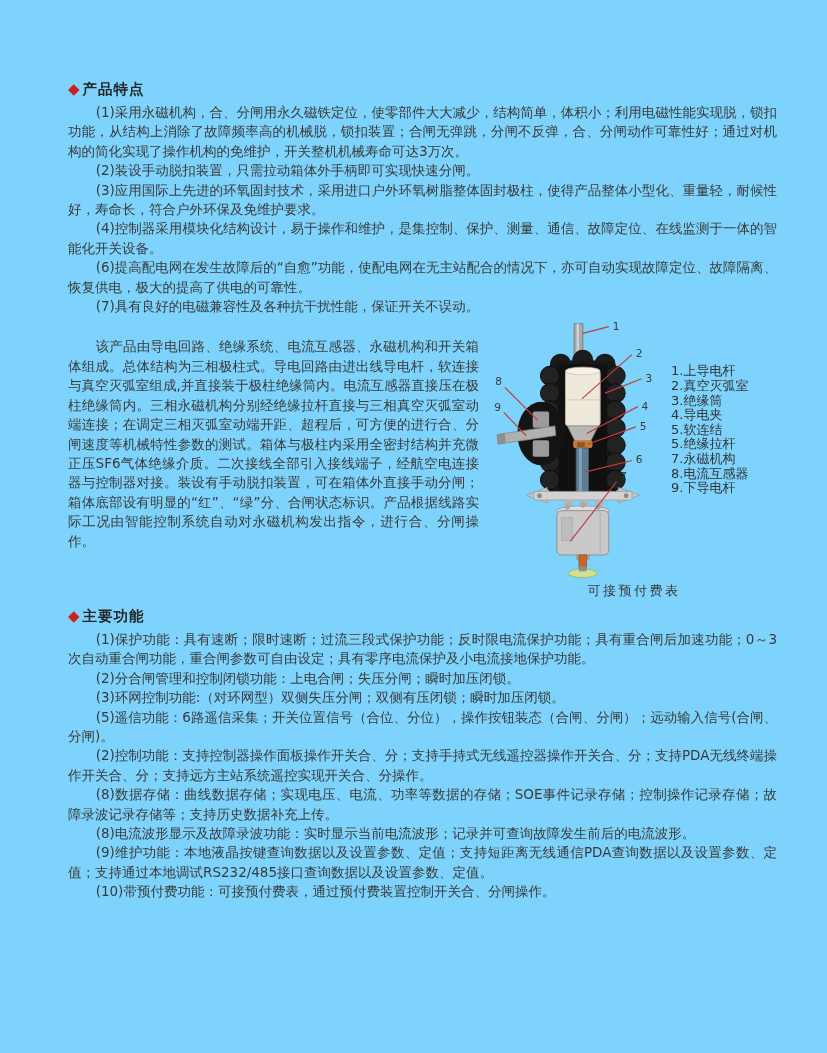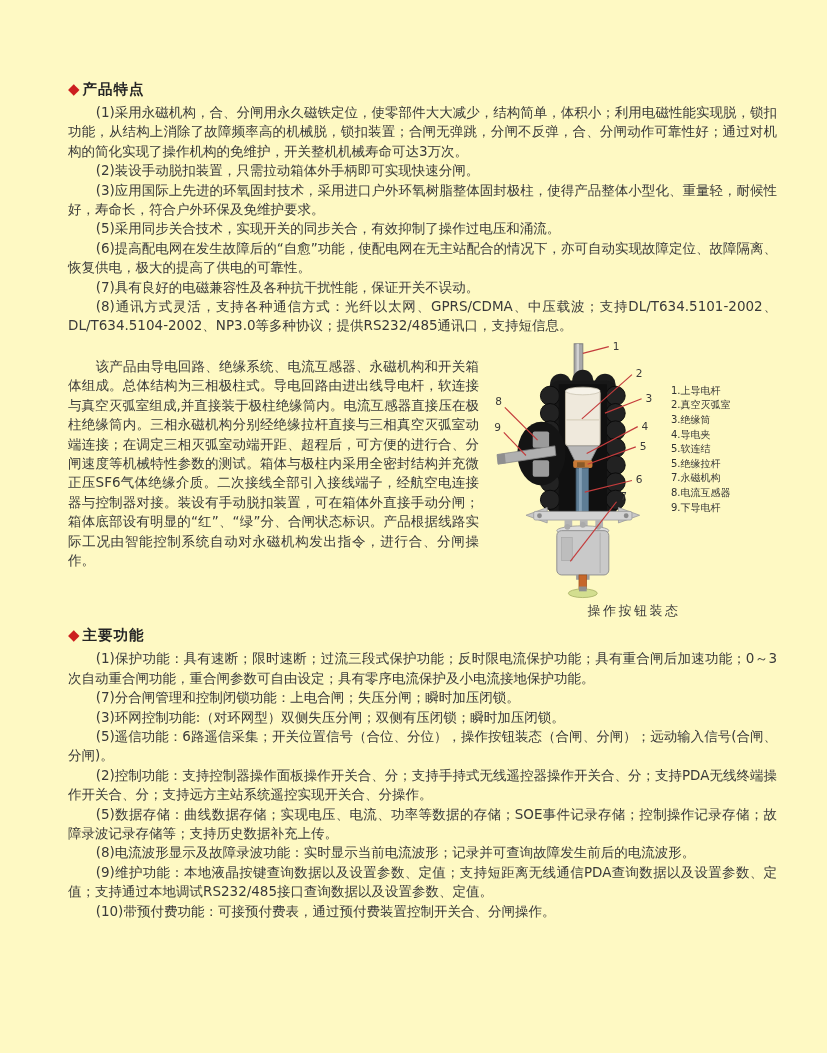--- a/index.html
+++ b/index.html
@@ -1,20 +1,20 @@
 <!DOCTYPE html>
 <html><head>
 <meta charset="utf-8">
 <style>
   html, body { margin: 0; padding: 0; background: #ffffff; }
   .page {
     position: relative;
     width: 827px;
     height: 1053px;
-    background: #fef9c3;
+    background: #7dd3fc;
     font-family: "DejaVu Sans", sans-serif;
     color: #3a3a3a;
     overflow: hidden;
   }
   .content {
     position: absolute;
     left: 68px;
     top: 80px;
     width: 709px;
     font-size: 13.5px;
@@ -41,21 +41,21 @@
   .sec p { margin: 0; text-indent: 2.05em; }
   .pole-figure {
     float: right;
     width: 286px;
     margin: 2px 0 6px 12px;
   }
   .fig-row { display: flex; align-items: flex-start; }
   .fig-legend {
     padding-top: 46px;
     margin-left: 6px;
-    font-size: 10px;
+    font-size: 13px;
     line-height: 14.6px;
     color: #333333;
     white-space: nowrap;
     text-align: left;
   }
   .fig-legend div { text-indent: 0; }
   .fig-caption {
     text-align: center;
     font-size: 13px;
     letter-spacing: 2.5px;
@@ -75,24 +75,23 @@
 <div class="page">
   <div class="content">
 
     <div class="sec">
       <div class="sec-head">
         <span class="diamond">◆</span><span>产品特点</span>
       </div>
       <p>(1)采用永磁机构，合、分闸用永久磁铁定位，使零部件大大减少，结构简单，体积小；利用电磁性能实现脱，锁扣功能，从结构上消除了故障频率高的机械脱，锁扣装置；合闸无弹跳，分闸不反弹，合、分闸动作可靠性好；通过对机构的简化实现了操作机构的免维护，开关整机机械寿命可达3万次。</p>
       <p>(2)装设手动脱扣装置，只需拉动箱体外手柄即可实现快速分闸。</p>
       <p>(3)应用国际上先进的环氧固封技术，采用进口户外环氧树脂整体固封极柱，使得产品整体小型化、重量轻，耐候性好，寿命长，符合户外环保及免维护要求。</p>
-      <p>(5)采用同步关合技术，实现开关的同步关合，有效抑制了操作过电压和涌流。</p>
+      <p>(4)控制器采用模块化结构设计，易于操作和维护，是集控制、保护、测量、通信、故障定位、在线监测于一体的智能化开关设备。</p>
       <p>(6)提高配电网在发生故障后的“自愈”功能，使配电网在无主站配合的情况下，亦可自动实现故障定位、故障隔离、恢复供电，极大的提高了供电的可靠性。</p>
       <p>(7)具有良好的电磁兼容性及各种抗干扰性能，保证开关不误动。</p>
-      <p>(8)通讯方式灵活，支持各种通信方式：光纤以太网、GPRS/CDMA、中压载波；支持DL/T634.5101-2002、DL/T634.5104-2002、NP3.0等多种协议；提供RS232/485通讯口，支持短信息。</p>
 
       <div class="pole-figure">
         <div class="fig-row">
           <svg width="174" height="262" viewBox="0 0 180 272" xmlns="http://www.w3.org/2000/svg">
 
             <rect x="86" y="6" width="9" height="54" fill="#a9a9a9" stroke="#7d7d7d" stroke-width="1"></rect>
             <rect x="88.5" y="6" width="2.5" height="54" fill="#d2d2d2"></rect>
 
             <g>
               <circle cx="72" cy="48" r="11" fill="#1c1c1c"></circle>
@@ -200,38 +199,38 @@
             <div>2.真空灭弧室</div>
             <div>3.绝缘筒</div>
             <div>4.导电夹</div>
             <div>5.软连结</div>
             <div>5.绝缘拉杆</div>
             <div>7.永磁机构</div>
             <div>8.电流互感器</div>
             <div>9.下导电杆</div>
           </div>
         </div>
-        <div class="fig-caption">操作按钮装态</div>
+        <div class="fig-caption">可接预付费表</div>
       </div>
 
     </div>
 
     <div class="sec">
       <p>该产品由导电回路、绝缘系统、电流互感器、永磁机构和开关箱体组成。总体结构为三相极柱式。导电回路由进出线导电杆，软连接与真空灭弧室组成,并直接装于极柱绝缘筒内。电流互感器直接压在极柱绝缘筒内。三相永磁机构分别经绝缘拉杆直接与三相真空灭弧室动端连接；在调定三相灭弧室动端开距、超程后，可方便的进行合、分闸速度等机械特性参数的测试。箱体与极柱内采用全密封结构并充微正压SF6气体绝缘介质。二次接线全部引入接线端子，经航空电连接器与控制器对接。装设有手动脱扣装置，可在箱体外直接手动分闸；箱体底部设有明显的“红”、“绿”分、合闸状态标识。产品根据线路实际工况由智能控制系统自动对永磁机构发出指令，进行合、分闸操作。</p>
     </div>
 
     <div class="sec clear">
       <div class="sec-head">
         <span class="diamond">◆</span><span>主要功能</span>
       </div>
       <p>(1)保护功能：具有速断；限时速断；过流三段式保护功能；反时限电流保护功能；具有重合闸后加速功能；0～3次自动重合闸功能，重合闸参数可自由设定；具有零序电流保护及小电流接地保护功能。</p>
-      <p>(7)分合闸管理和控制闭锁功能：上电合闸；失压分闸；瞬时加压闭锁。</p>
+      <p>(2)分合闸管理和控制闭锁功能：上电合闸；失压分闸；瞬时加压闭锁。</p>
       <p>(3)环网控制功能:（对环网型）双侧失压分闸；双侧有压闭锁；瞬时加压闭锁。</p>
       <p>(5)遥信功能：6路遥信采集；开关位置信号（合位、分位），操作按钮装态（合闸、分闸）；远动输入信号(合闸、分闸)。</p>
       <p>(2)控制功能：支持控制器操作面板操作开关合、分；支持手持式无线遥控器操作开关合、分；支持PDA无线终端操作开关合、分；支持远方主站系统遥控实现开关合、分操作。</p>
-      <p>(5)数据存储：曲线数据存储；实现电压、电流、功率等数据的存储；SOE事件记录存储；控制操作记录存储；故障录波记录存储等；支持历史数据补充上传。</p>
+      <p>(8)数据存储：曲线数据存储；实现电压、电流、功率等数据的存储；SOE事件记录存储；控制操作记录存储；故障录波记录存储等；支持历史数据补充上传。</p>
       <p>(8)电流波形显示及故障录波功能：实时显示当前电流波形；记录并可查询故障发生前后的电流波形。</p>
       <p>(9)维护功能：本地液晶按键查询数据以及设置参数、定值；支持短距离无线通信PDA查询数据以及设置参数、定值；支持通过本地调试RS232/485接口查询数据以及设置参数、定值。</p>
       <p>(10)带预付费功能：可接预付费表，通过预付费装置控制开关合、分闸操作。</p>
     </div>
 
   </div>
 </div>
 
 </body></html>

